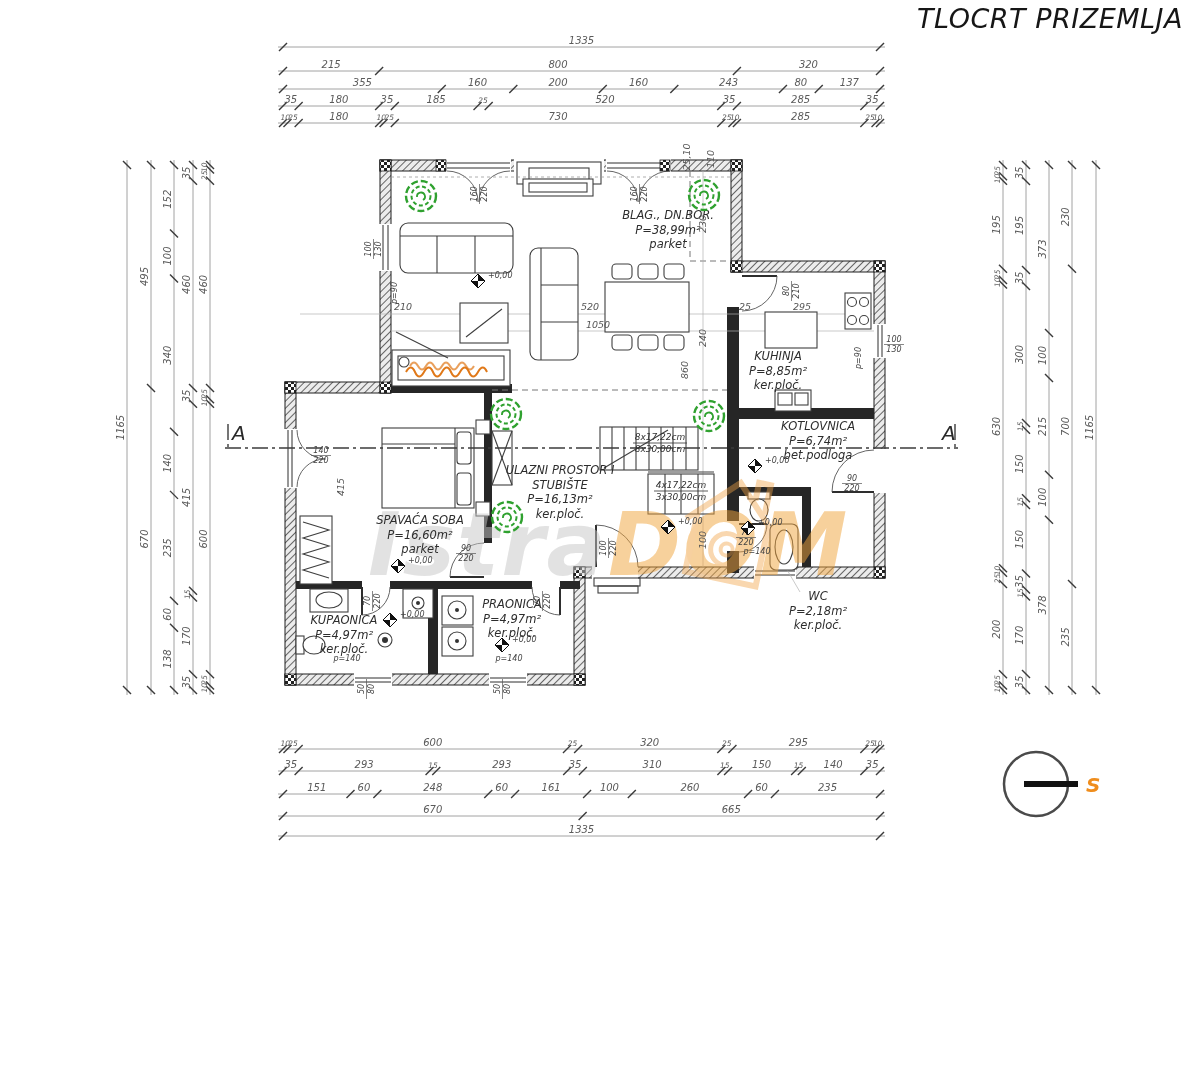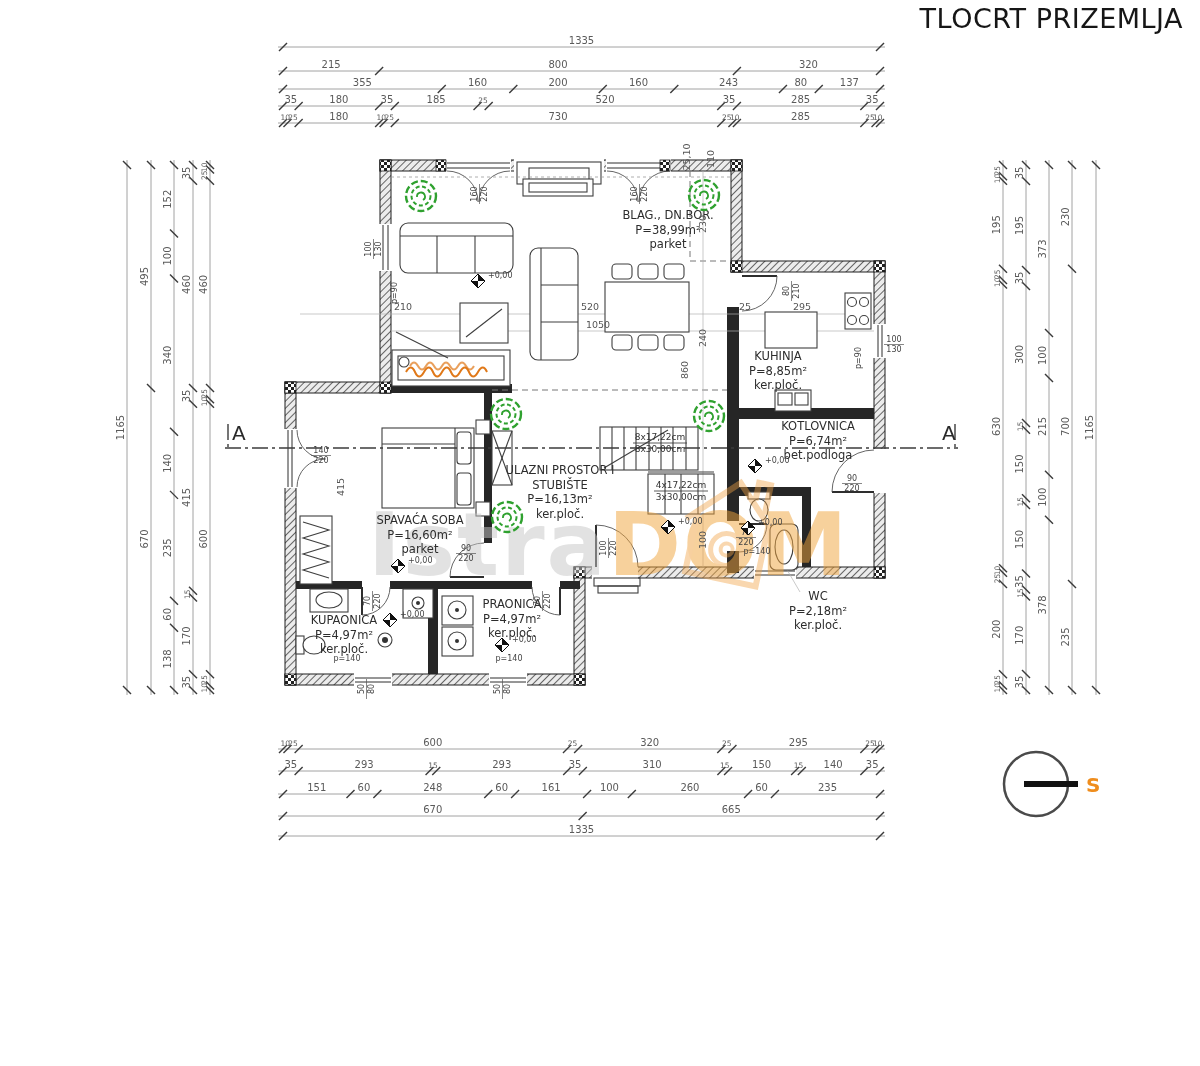--- a/index.html
+++ b/index.html
@@ -1,16 +1,16 @@
 <!DOCTYPE html>
 <html><head>
 <meta charset="utf-8">
 <style>
   html,body{margin:0;padding:0;background:#fff;}
-  .page{width:1200px;height:920px;position:relative;background:#fff;font-family:"DejaVu Sans",sans-serif;}
+  .page{width:1200px;height:920px;position:relative;background:#fff;font-family:"DejaVu Sans",sans-serif;font-style:italic;}
   svg{display:block}
   .title{font-size:27px;fill:#161616;letter-spacing:.5px;font-family:"DejaVu Sans",sans-serif;}
   .dl{stroke:#8a8a8a;stroke-width:.8}
   .tick{stroke:#3a3a3a;stroke-width:1.4}
   .dim{font-size:10px;fill:#5a5a5a}
   .dim-s{font-size:7.5px}
   .rl{stroke:#b3b3b3;stroke-width:.7;fill:none}
   .room{font-size:11.5px;fill:#2d2d2d}
   .olabel{font-size:8px;fill:#444}
   .idim{font-size:9.5px;fill:#555}

